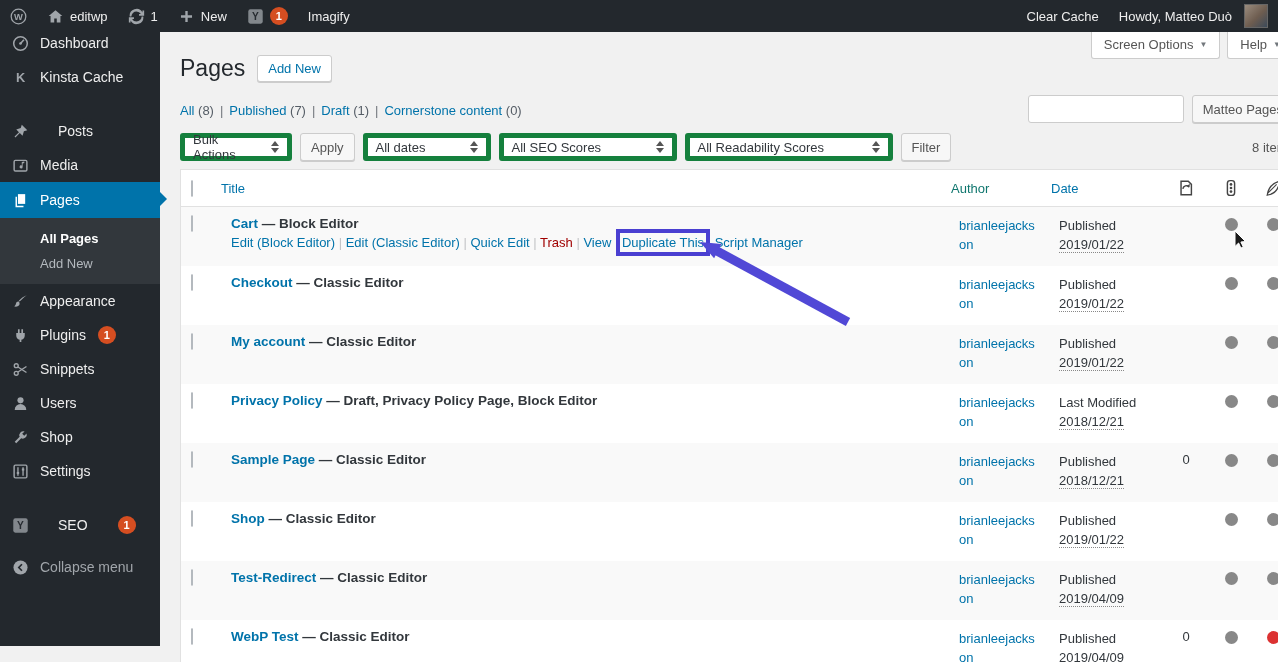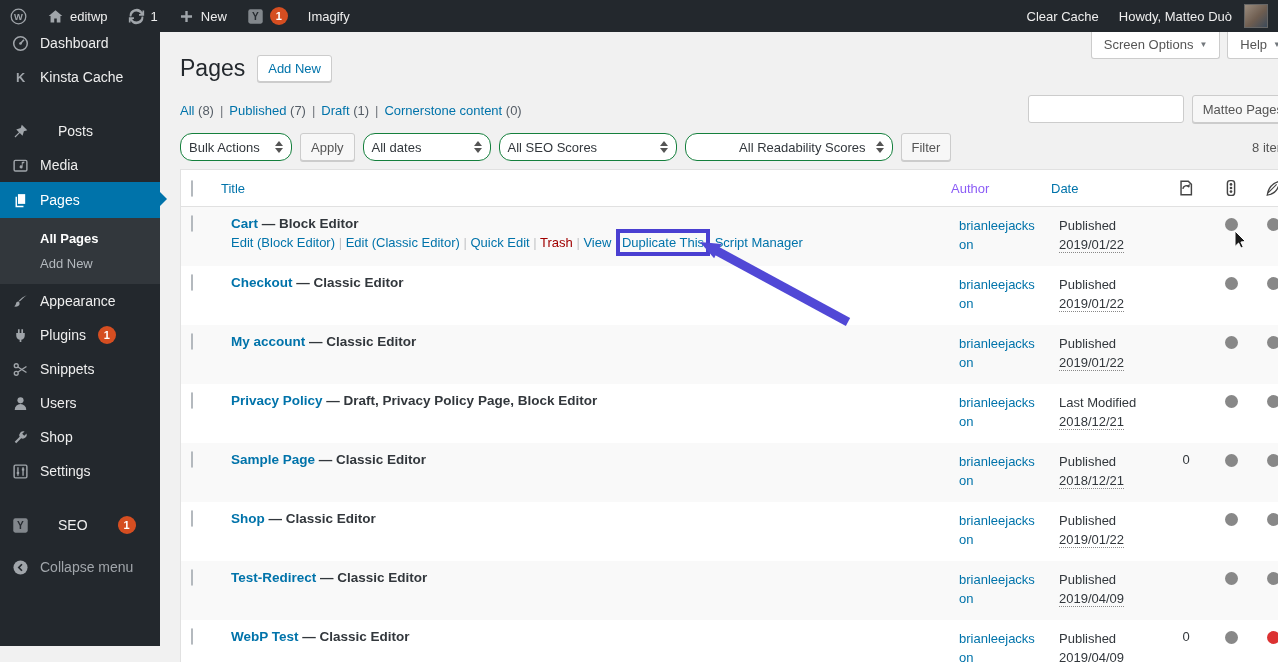--- a/index.html
+++ b/index.html
@@ -67,35 +67,35 @@
   #filters .sep { color:#72777c; margin:0 6px; }
   .search-box { display:flex; gap:8px; align-items:center; }
   .search-box input { width:156px; height:28px; border:1px solid #ccc; border-radius:3px;
     background:#fff; padding:0 6px; font-size:13px; }
   .button { background:#f7f7f7; border:1px solid #ccc; border-radius:3px; color:#555;
     font-size:13px; height:28px; padding:0 10px; cursor:pointer; box-shadow:0 1px 0 #ccc; }
 
   .tablenav { display:flex; justify-content:space-between; align-items:center; margin-top:10px; }
   .tablenav-left { display:flex; gap:8px; align-items:center; }
   .fake-select { display:flex; align-items:center; justify-content:space-between;
-    height:28px; background:#fff; border:1px solid #15803d; border-radius:12px;
+    height:28px; background:#fff; border:5px solid #15803d; border-radius:3px;
     padding:0 8px; font-size:13px; color:#32373c; cursor:pointer; }
   .sel-arrows { display:flex; flex-direction:column; gap:2px; margin-left:10px; }
   .sel-arrows i { display:block; width:0; height:0; border-left:4px solid transparent;
     border-right:4px solid transparent; }
   .sel-arrows i.up { border-bottom:5px solid #555; }
   .sel-arrows i.down { border-top:5px solid #555; }
   .items-count { color:#555; font-size:13px; }
 
   
   #pages-table { margin-top:8px; background:#fff; border:1px solid #e1e1e1; }
   .trow { display:grid; grid-template-columns:40px 1fr 100px 112px 46px 44px 40px;
     align-items:start; }
   .thead { border-bottom:1px solid #e1e1e1; height:37px; align-items:center; }
-  .thead .hcell { font-size:13px; color:#8b5cf6; }
+  .thead .hcell { font-size:13px; color:#0f766e; }
   .thead .link-h { color:var(--c-link,#0073aa); cursor:pointer; }
   .hicon { color:#444; display:flex; justify-content:center; }
   .hicon svg { width:18px; height:18px; }
   .cb-cell { padding:9px 0 0 10px; }
   .thead .cb-cell { padding-top:0; }
   .cb { width:16px; height:16px; border:1px solid #b4b9be; border-radius:3px;
     background:#fff; box-shadow:inset 0 1px 2px rgba(0,0,0,.07); cursor:pointer; }
   .data-row { height:59px; padding:0; }
   .data-row.striped { background:#f9f9f9; }
   .title-cell { padding:9px 10px 0 10px; }
@@ -352,21 +352,21 @@
               <i class="down"></i>
             </span>
           </div>
           <div class="fake-select" style="width: 178px;">
             <span>All SEO Scores</span>
             <span class="sel-arrows">
               <i class="up"></i>
               <i class="down"></i>
             </span>
           </div>
-          <div class="fake-select" style="width: 208px; justify-content: flex-end;">
+          <div class="fake-select" style="width: 208px;">
             <span>All Readability Scores</span>
             <span class="sel-arrows">
               <i class="up"></i>
               <i class="down"></i>
             </span>
           </div>
           <button class="button">Filter</button>
         </div>
       <div class="items-count">8 items</div>
     </div>

